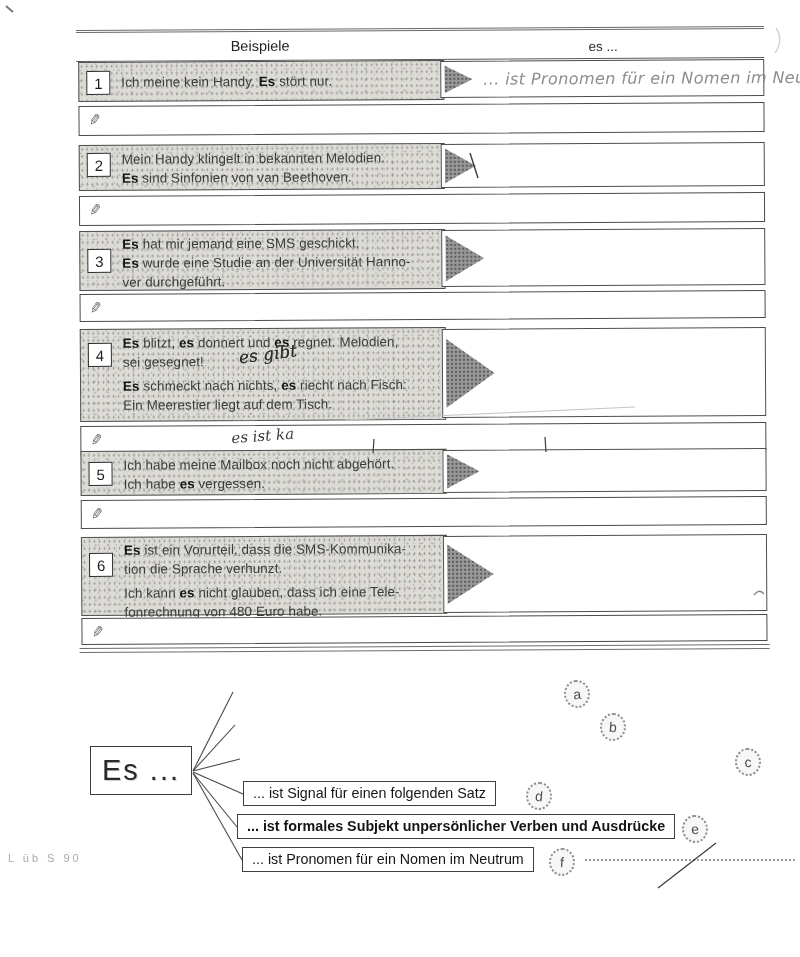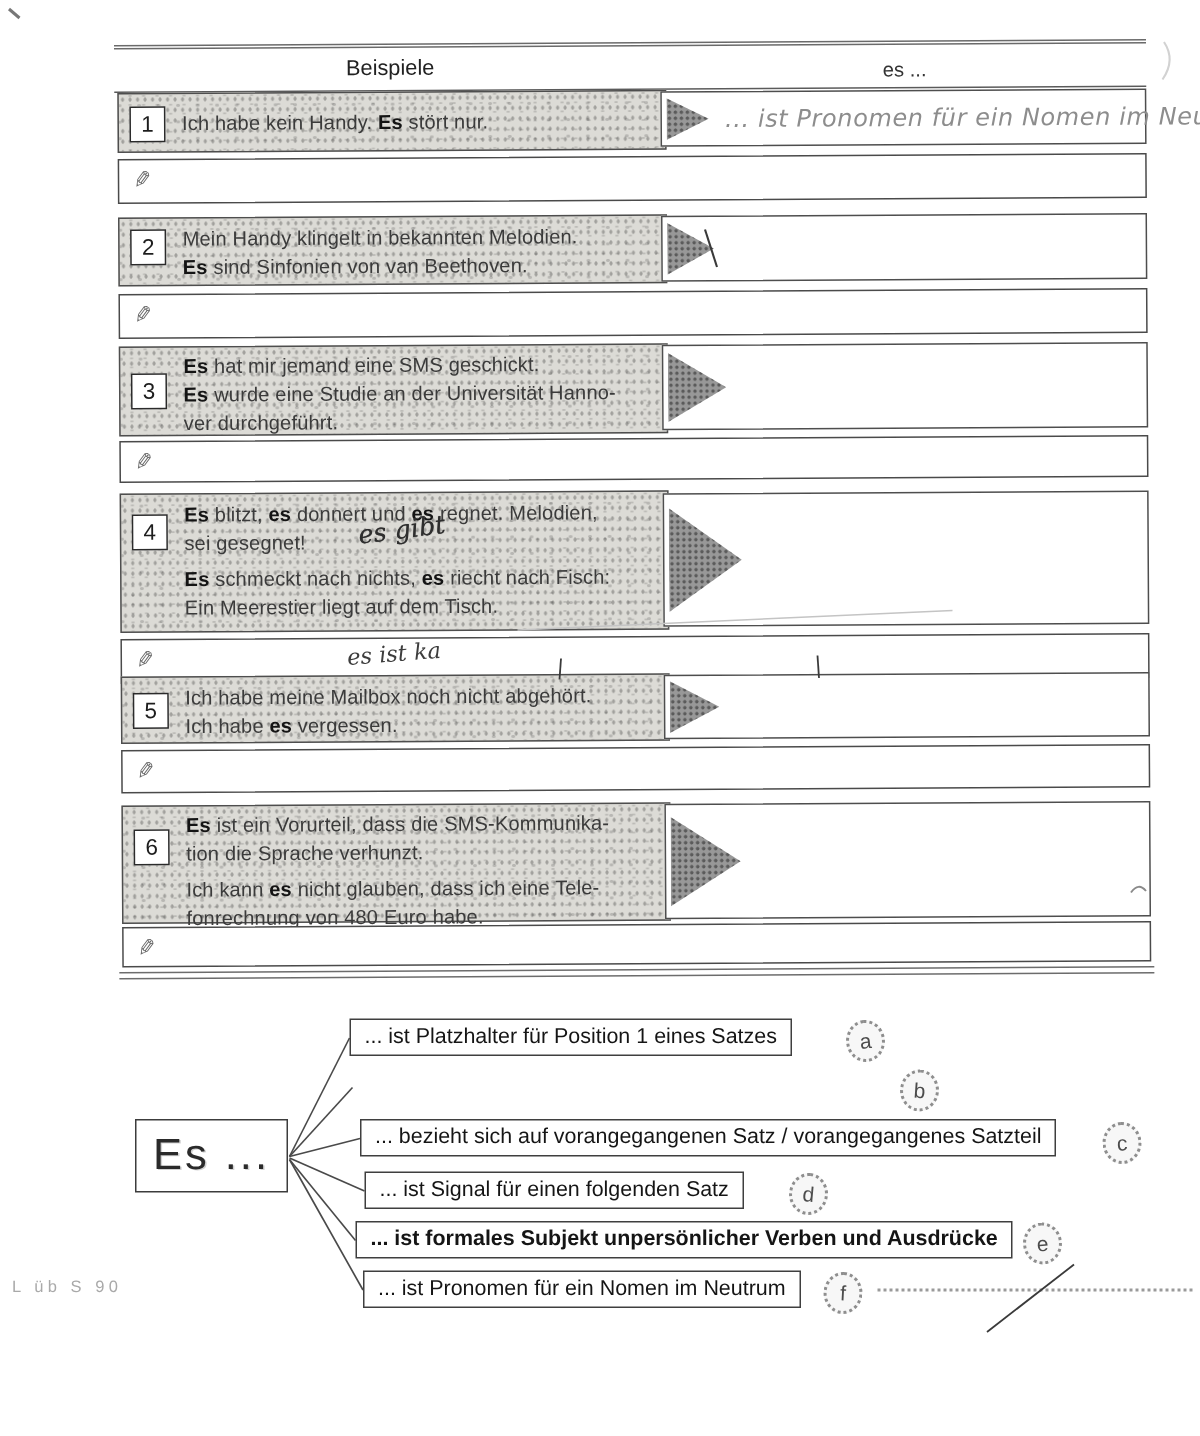--- a/index.html
+++ b/index.html
@@ -121,21 +121,21 @@
   <div class="table-wrap">
 
     <div class="thead">
       <div class="th-left">Beispiele</div>
       <div class="th-right">es ...</div>
     </div>
 
     <div class="cell" style="top:32px;height:40px;">
       <div class="numbox" style="top:8px;">1</div>
       <div class="xtext" style="padding-top:10px;">
-        <div class="xline"><span>Ich habe kein Handy. </span><span class="b">Es</span><span> stört nur.</span></div>
+        <div class="xline"><span>Ich meine kein Handy. </span><span class="b">Es</span><span> stört nur.</span></div>
       </div>
     </div>
     <div class="abox" style="top:33px;height:37px;">
       <div class="tri" style="width:29px;height:29px;"></div>
       <div class="arrow-note">... ist Pronomen für ein Nomen im Neutrum</div>
     </div>
     <div class="aline" style="top:76px;height:30px;">
       <span class="pencil">✎</span>
     </div>
 
@@ -216,26 +216,20 @@
       <span class="pencil">✎</span>
     </div>
 
     <div class="bottom-rule"></div>
   </div>
 
   <div class="es-box">
     <span class="es-label">Es ...</span>
   </div>
 
-  <div class="opt" style="left:233px;top:679px;">
-    <span>... ist Platzhalter für Position 1 eines Satzes</span>
-  </div>
-  <div class="opt" style="left:240px;top:746px;">
-    <span>... bezieht sich auf vorangegangenen Satz / vorangegangenes Satzteil</span>
-  </div>
   <div class="opt" style="left:243px;top:781px;">
     <span>... ist Signal für einen folgenden Satz</span>
   </div>
   <div class="opt" style="left:237px;top:814px;font-weight:bold;">
     <span>... ist formales Subjekt unpersönlicher Verben und Ausdrücke</span>
   </div>
   <div class="opt" style="left:242px;top:847px;">
     <span>... ist Pronomen für ein Nomen im Neutrum</span>
   </div>
 

